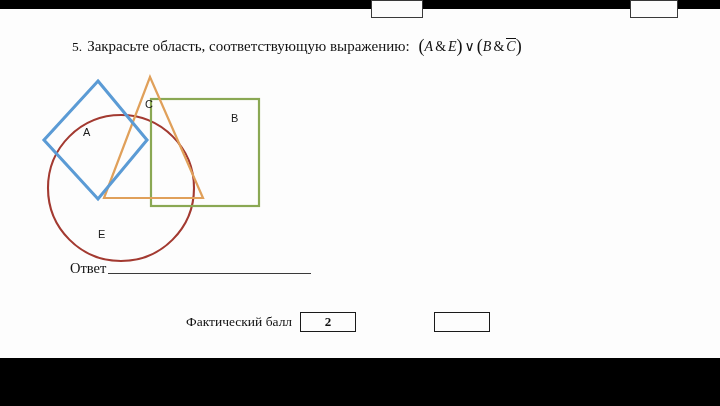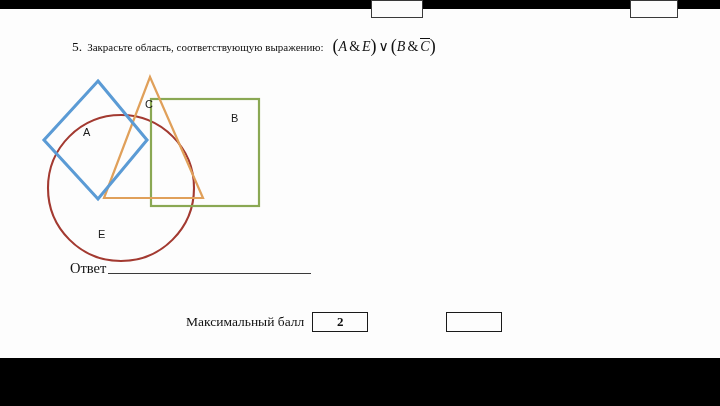--- a/index.html
+++ b/index.html
@@ -34,21 +34,21 @@
 
   
   #question-line {
     position: absolute;
     left: 72px; top: 29px;
     width: 610px; height: 24px;
     display: flex; align-items: baseline;
     white-space: nowrap;
   }
   #q-number { font-size: 13.5px; color: #111; margin-right: 5px; }
-  #q-text   { font-size: 11px; color: #111; }
+  #q-text   { font-size: 15px; color: #111; }
   #q-formula {
     margin-left: 9px;
     font-family: "Liberation Serif", serif;
     font-size: 14px; color: #111;
     font-style: italic;
     display: inline-flex; align-items: baseline;
   }
   .paren { font-style: normal; font-size: 18px; line-height: 0.8; position: relative; top: 1px; }
   .amp   { font-style: normal; margin: 0 2px; }
   .vee   { font-style: normal; margin: 0 2px; font-size: 14px; }
@@ -147,20 +147,20 @@
     <span class="shape-label" id="label-B">B</span>
     <span class="shape-label" id="label-C">C</span>
     <span class="shape-label" id="label-E">E</span>
 
     <div id="answer-row">
       <span id="answer-label">Ответ</span>
       <span id="answer-blank"></span>
     </div>
 
     <div id="score-row">
-      <span class="score-label">Максимальный балл</span>
+      <span class="score-label">Фактический балл</span>
       <span class="score-box">2</span>
       <span id="score-gap"></span>
       <span class="score-box"></span>
     </div>
 
   </div>
 </div>
 
 </body></html>

